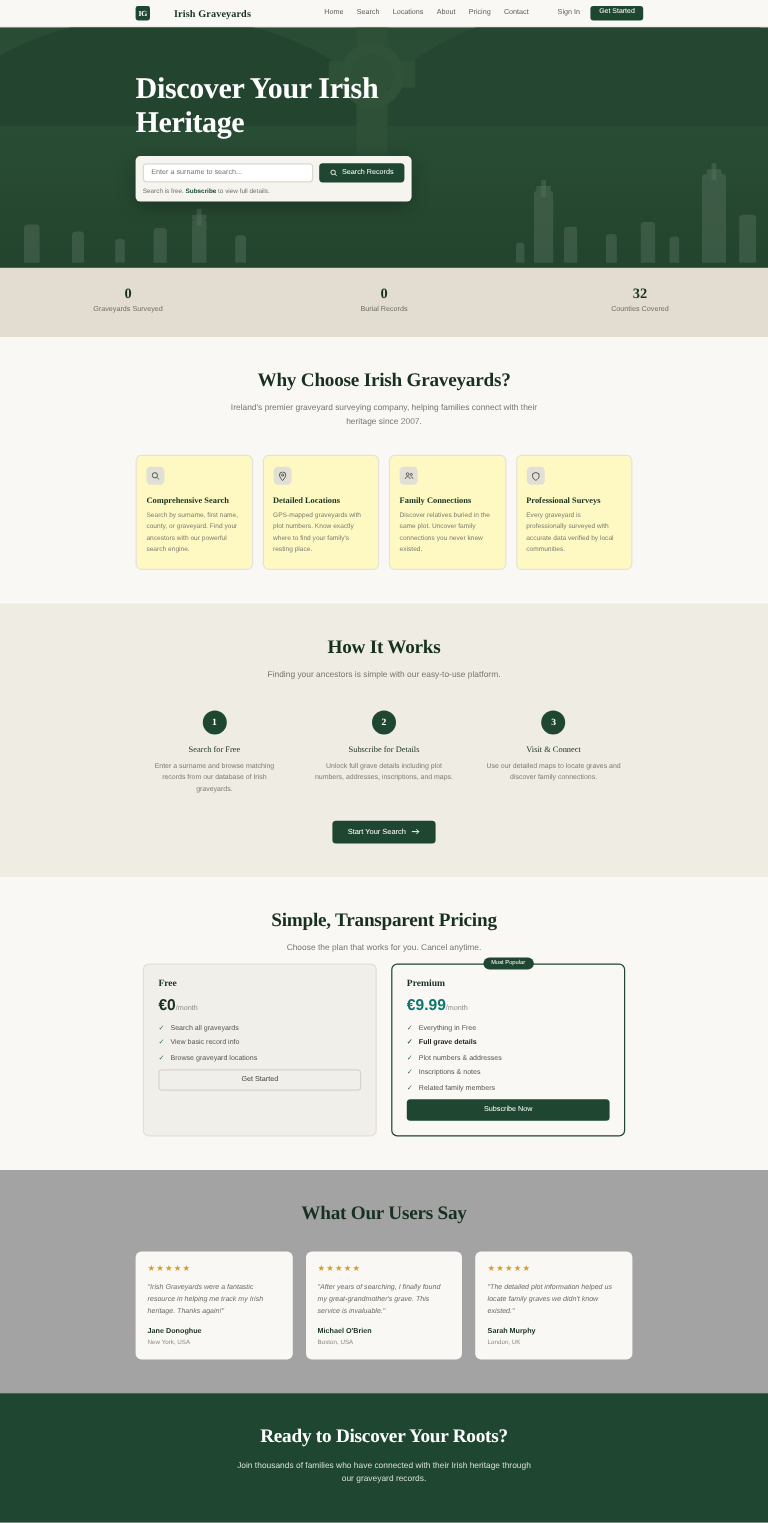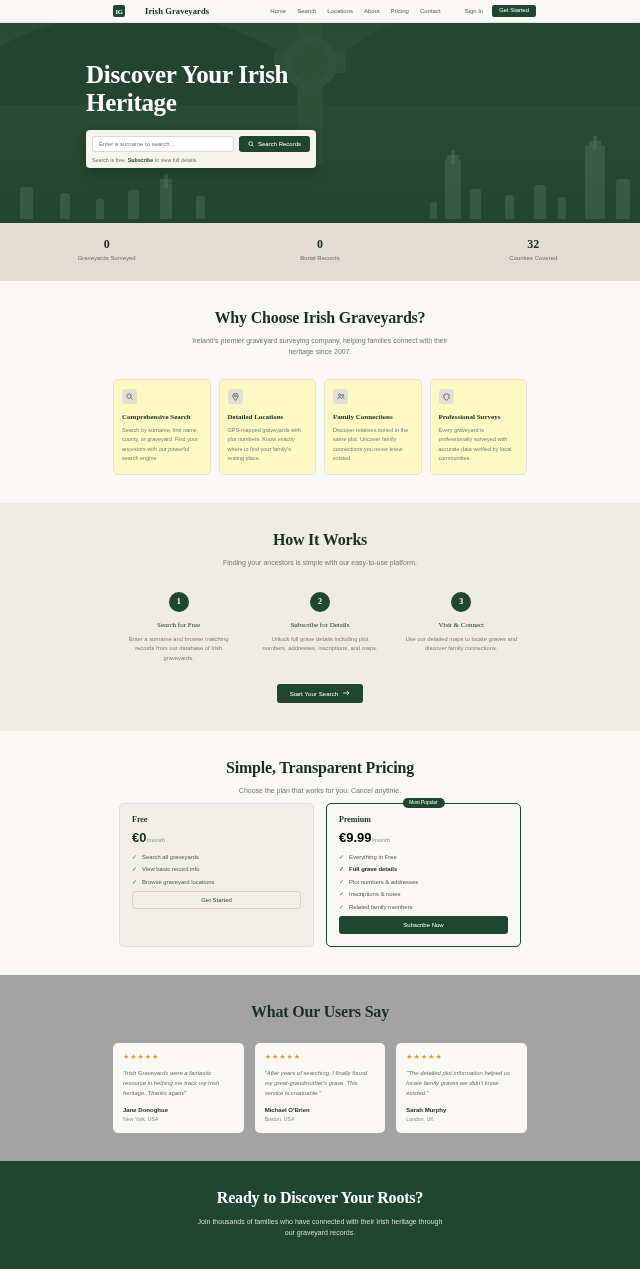--- a/index.html
+++ b/index.html
@@ -63,21 +63,21 @@
   .bigcross .v { position:absolute; left:50%; transform:translateX(-50%); width:26px; height:150px; background:#486a4d; }
   .bigcross .h { position:absolute; left:50%; transform:translateX(-50%); top:36px; width:72px; height:22px; background:#486a4d; }
   .bigcross .ring { position:absolute; left:50%; top:21px; transform:translateX(-50%);
     width:54px; height:54px; border:9px solid #4c6e52; border-radius:50%; }
   .stone { position:absolute; bottom:4px; background:rgba(182,194,180,0.45); border-radius:3px 3px 0 0; }
   .stone.c::before { content:""; position:absolute; left:50%; transform:translateX(-50%); top:-9px;
     width:4px; height:14px; background:rgba(182,194,180,0.45); }
   .stone.c::after { content:""; position:absolute; left:50%; transform:translateX(-50%); top:-4px;
     width:12px; height:4px; background:rgba(182,194,180,0.45); }
   .hero-tint { position:absolute; inset:0; background: rgba(29,64,42,0.62); }
-  .hero-inner { position: relative; padding: 38px 0 0 86px; }
+  .hero-inner { position: relative; padding: 38px 0 0 113px; }
   .hero-title {
     font-family:"Liberation Serif", serif; font-weight: bold; color:#fff;
     font-size: 25px; line-height: 1.12; letter-spacing:-0.3px; max-width: 230px;
   }
   .hero-sub { color:#e7ece4; font-size: 7.5px; line-height: 1.62; margin-top: 13px; max-width: 232px; }
   .search-card {
     margin-top: 13px; width: 230px; background:#f6f4ee; border-radius: 4px;
     padding: 6px 6px 5px; box-shadow: 0 4px 14px rgba(0,0,0,0.25);
   }
   .search-row { display:flex; gap:5px; }
@@ -360,21 +360,21 @@
             <span>Browse graveyard locations</span>
           </div>
       </div>
       <button class="btn-outline">Get Started</button>
     </div>
 
     <div class="price-card pro">
       <div class="badge">Most Popular</div>
       <div class="plan-name">Premium</div>
       <div class="plan-price">
-        <span style="font-size:13px;font-weight:bold;color:#000000;">€9.99</span><span>/month</span>
+        <span style="font-size:13px;font-weight:bold;color:#0f766e;">€9.99</span><span>/month</span>
       </div>
       <div class="feats">
         <div class="feat-li">
             <span class="tick">✓</span>
             <span>Everything in Free</span>
           </div>
         <div class="feat-li b">
             <span class="tick">✓</span>
             <span>Full grave details</span>
           </div>

